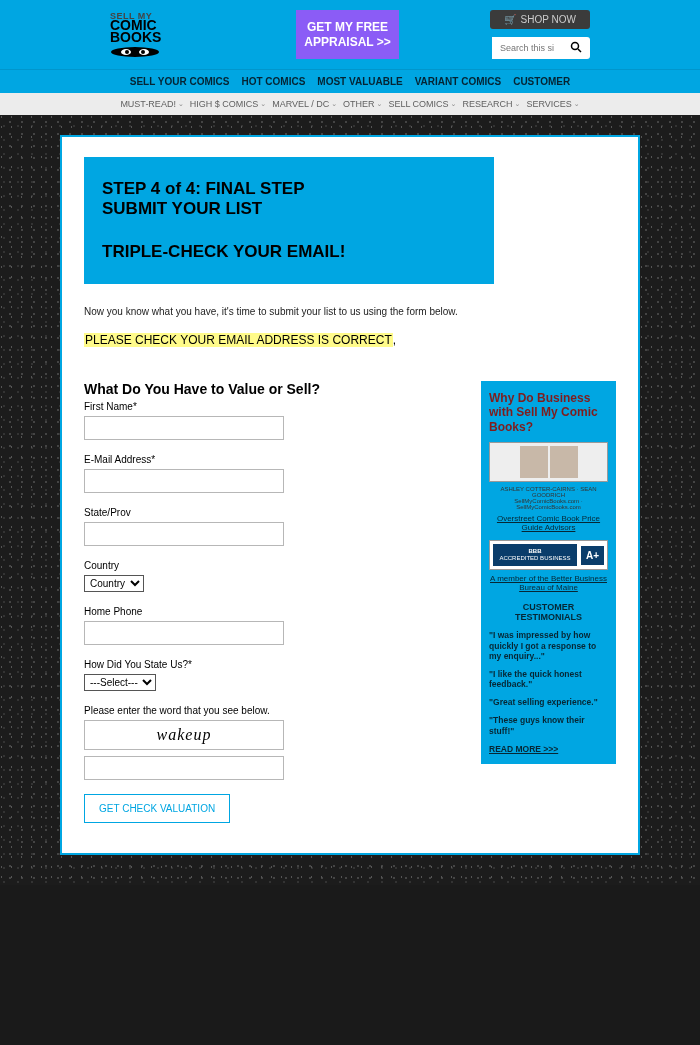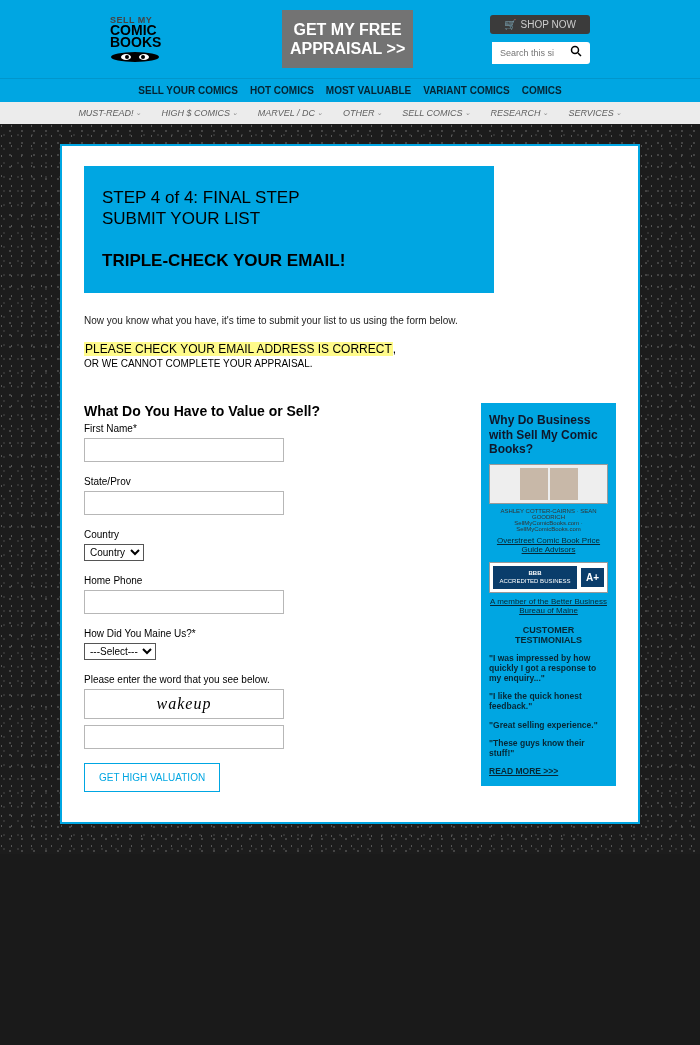--- a/index.html
+++ b/index.html
@@ -4,55 +4,55 @@
 <style>
   *{box-sizing:border-box;margin:0;padding:0;}
   body{font-family:Arial,Helvetica,sans-serif;background:#1a1a1a;font-size:12px;}
   .topbar{background:#00a6e2;padding:10px 0;}
   .topbar-inner{width:560px;margin:0 auto;display:flex;align-items:center;justify-content:space-between;padding:0 40px;}
   .logo{width:95px;}
   .logo-text{font-family:Arial Black,Arial,sans-serif;font-weight:900;font-size:14px;line-height:.85;color:#000;}
   .logo-text .line1{font-size:9px;color:#444;letter-spacing:.5px;}
   .mask{width:50px;height:10px;margin-top:2px;position:relative;}
   .mask svg{display:block;}
-  .cta-btn{background:#737373;color:#fff;font-weight:bold;font-size:16px;padding:10px 8px;text-align:center;line-height:1.2;cursor:pointer;}
+  .cta-btn{background:#8b5cf6;color:#fff;font-weight:bold;font-size:12px;padding:10px 8px;text-align:center;line-height:1.2;cursor:pointer;}
   .right-col{display:flex;flex-direction:column;align-items:flex-end;gap:8px;}
   .shop-btn{background:#3b3b3b;color:#ccc;font-size:10px;padding:4px 14px;border-radius:3px;cursor:pointer;display:flex;align-items:center;gap:4px;}
   .search-wrap{background:#fff;border-radius:3px;display:flex;align-items:center;padding:0;}
   .search-wrap input{border:none;outline:none;font-size:9px;padding:6px 8px;width:70px;}
   .search-wrap .s-icon{padding:0 8px;cursor:pointer;}
   .nav1{background:#00a6e2;border-top:1px solid #0196cc;text-align:right;}
   .nav1-inner{display:flex;justify-content:center;gap:12px;padding:6px 0;}
   .nav1 a{color:#052433;font-size:10px;font-weight:bold;text-decoration:none;cursor:pointer;}
   .nav2{background:#ececec;}
-  .nav2-inner{display:flex;justify-content:center;gap:20px;padding:6px 0;font-style:italic;}
+  .nav2-inner{display:flex;justify-content:center;gap:6px;padding:6px 0;}
   .nav2 a{color:#606060;font-size:9px;text-decoration:none;display:flex;align-items:center;gap:2px;cursor:pointer;}
   .chev{font-size:7px;color:#888;}
   .bgwrap{background:#1c1c1c;background-image:radial-gradient(circle at 15% 20%,#555 1px,transparent 1px),radial-gradient(circle at 85% 60%,#444 1px,transparent 1px),radial-gradient(circle at 30% 80%,#333 1px,transparent 1px);background-size:10px 10px,12px 12px,14px 14px;padding:20px 0 30px;}
   .page{width:580px;margin:0 auto;background:#fff;border:2px solid #00a6e2;padding:20px 22px 30px;}
   .hero{background:#00a6e2;padding:22px 18px;width:410px;}
-  .hero h2{color:#000;font-size:17px;font-weight:normal;line-height:1.2;}
+  .hero h2{color:#000;font-size:17px;font-weight:bold;line-height:1.2;}
   .hero h3{color:#000;font-size:17px;font-weight:bold;margin-top:22px;}
   .intro{font-size:10px;color:#222;margin:22px 0 16px;}
   .warn1{font-size:12px;color:#000;}
   .warn1 .hl{background:#fffb8a;padding:0 1px;}
   .warn2{font-size:10px;color:#000;margin-top:2px;}
   .cols{display:flex;margin-top:34px;}
   .form-col{flex:1;}
   .form-col h3{font-size:14px;font-weight:bold;color:#000;margin-bottom:4px;}
   .note{font-size:9px;color:#555;margin-bottom:16px;}
   .field{margin-bottom:14px;}
   .field label{font-size:10px;color:#000;display:block;margin-bottom:4px;}
   .field input[type=text]{width:200px;border:1px solid #b7b7b7;padding:5px 4px;font-size:11px;background:#fff;}
   .field select{border:1px solid #555;font-size:10px;background:#fff;padding:1px;}
   .field textarea{width:200px;height:100px;border:1px solid #b7b7b7;padding:4px;font-size:11px;background:#fff;resize:both;}
   .captcha-box{width:200px;height:30px;border:1px solid #b7b7b7;background:#fff;display:flex;align-items:center;justify-content:center;font-family:cursive;font-size:16px;letter-spacing:1px;margin-bottom:6px;font-style:italic;}
   .submit-btn{border:1px solid #00a6e2;background:#fff;color:#00a6e2;font-size:10px;padding:8px 14px;cursor:pointer;}
   .sidebar{width:135px;background:#00a6e2;padding:10px 8px;color:#062735;font-size:9px;align-self:flex-start;}
-  .sidebar h4{font-size:12px;font-weight:bold;color:#0f172a;text-align:left;line-height:1.2;margin-bottom:8px;}
+  .sidebar h4{font-size:12px;font-weight:bold;color:#7f1d1d;text-align:left;line-height:1.2;margin-bottom:8px;}
   .advisors{background:#eee;border:1px solid #999;padding:3px;margin-bottom:4px;display:flex;gap:2px;justify-content:center;}
   .adv{width:28px;height:32px;background:#c8b8a8;}
   .adv-caption{font-size:6px;text-align:center;color:#333;line-height:1;}
   .sidebar .caption{font-size:8px;text-align:center;color:#062735;margin:4px 0 8px;text-decoration:underline;cursor:pointer;}
   .bbb{background:#fff;border:1px solid #999;padding:3px;display:flex;align-items:center;gap:4px;margin-bottom:4px;}
   .bbb-badge{background:#0a3d6b;color:#fff;font-size:6px;padding:4px 3px;flex:1;text-align:center;line-height:1.2;}
   .bbb-grade{background:#0a3d6b;color:#fff;font-weight:bold;padding:4px 5px;font-size:10px;}
   .sidebar .subhead{font-size:9px;font-weight:bold;text-align:center;color:#062735;margin:10px 0 8px;}
   .testi{font-size:8.5px;color:#062735;font-weight:bold;margin-bottom:8px;line-height:1.2;}
   .readmore{font-size:8.5px;font-weight:bold;text-decoration:underline;color:#062735;cursor:pointer;}
@@ -99,21 +99,21 @@
     </div>
   </div>
 </div>
 
 <div class="nav1">
   <div class="nav1-inner" id="nav1-inner">
       <a>SELL YOUR COMICS</a>
       <a>HOT COMICS</a>
       <a>MOST VALUABLE</a>
       <a>VARIANT COMICS</a>
-      <a>COMICS</a>
+      <a>CUSTOMER</a>
     </div>
 </div>
 <div class="nav2">
   <div class="nav2-inner" id="nav2-inner">
       <a>
         <span>MUST-READ!</span>
         <span class="chev">⌄</span>
       </a>
       <a>
         <span>HIGH $ COMICS</span>
@@ -148,37 +148,37 @@
     <div class="hero">
       <h2>
         <span>STEP 4 of 4: FINAL STEP</span><br>
         <span>SUBMIT YOUR LIST</span>
       </h2>
       <h3>TRIPLE-CHECK YOUR EMAIL!</h3>
     </div>
 
     <p class="intro">Now you know what you have, it's time to submit your list to us using the form below.</p>
     <p class="warn1"><span class="hl">PLEASE CHECK YOUR EMAIL ADDRESS IS CORRECT</span><span>,</span></p>
-    <p class="warn2">OR WE CANNOT COMPLETE YOUR APPRAISAL.</p>
 
     <div class="cols">
       <div class="form-col">
         <h3>What Do You Have to Value or Sell?</h3>
 
         <div class="field"><label>First Name*</label><input type="text" style=""></div>
+        <div class="field"><label>E-Mail Address*</label><input type="text" style=""></div>
         <div class="field"><label>State/Prov</label><input type="text" style=""></div>
         <div class="field"><label>Country</label><select><option>Country</option></select></div>
         <div class="field"><label>Home Phone</label><input type="text" style=""></div>
-        <div class="field"><label>How Did You Maine Us?*</label><select><option>---Select---</option></select></div>
+        <div class="field"><label>How Did You State Us?*</label><select><option>---Select---</option></select></div>
         <div class="field">
           <label>Please enter the word that you see below.</label>
           <div class="captcha-box">wakeup</div>
           <input type="text" style="">
         </div>
-        <button class="submit-btn">GET HIGH VALUATION</button>
+        <button class="submit-btn">GET CHECK VALUATION</button>
       </div>
 
       <div class="sidebar">
         <h4>Why Do Business with Sell My Comic Books?</h4>
         <div class="advisors">
           <div class="adv"></div>
             <div class="adv"></div>
         </div>
         <div class="adv-caption">ASHLEY COTTER-CAIRNS · SEAN GOODRICH<br>SellMyComicBooks.com · SellMyComicBooks.com</div>
         <div class="caption">Overstreet Comic Book Price Guide Advisors</div>

